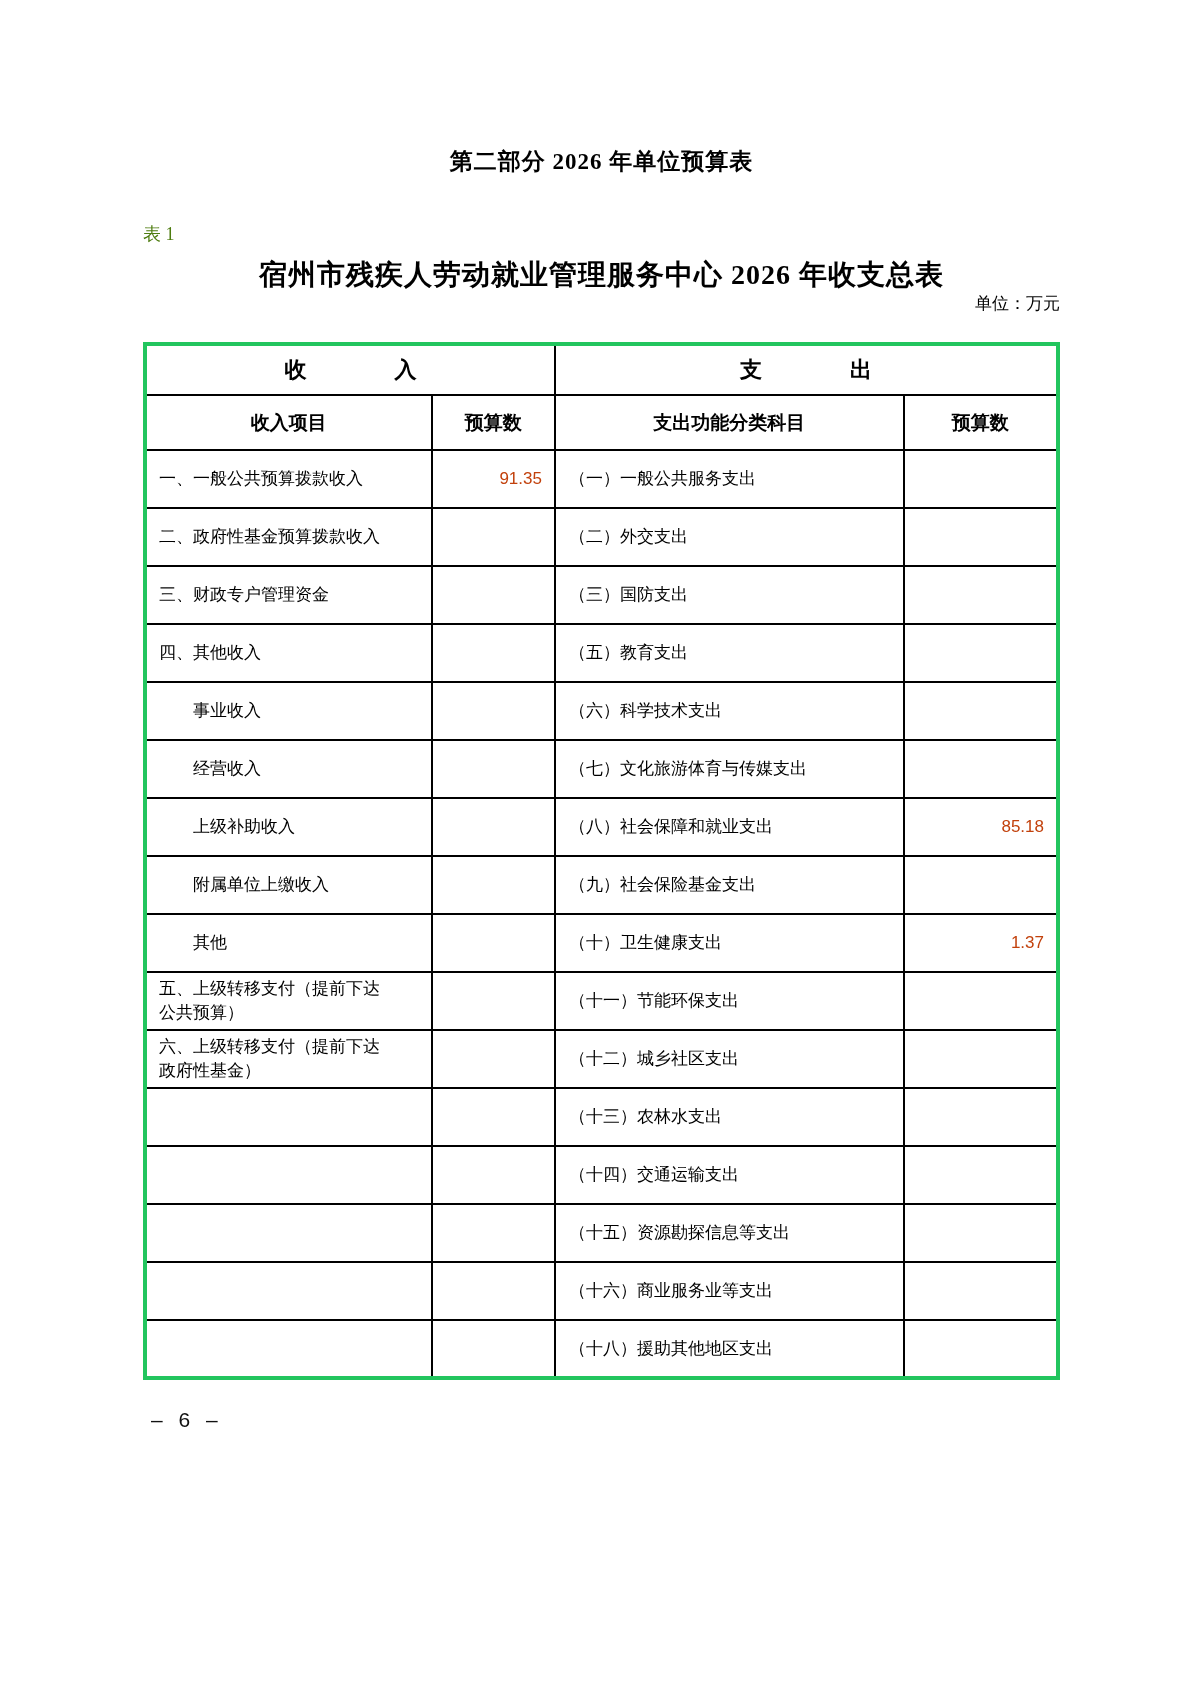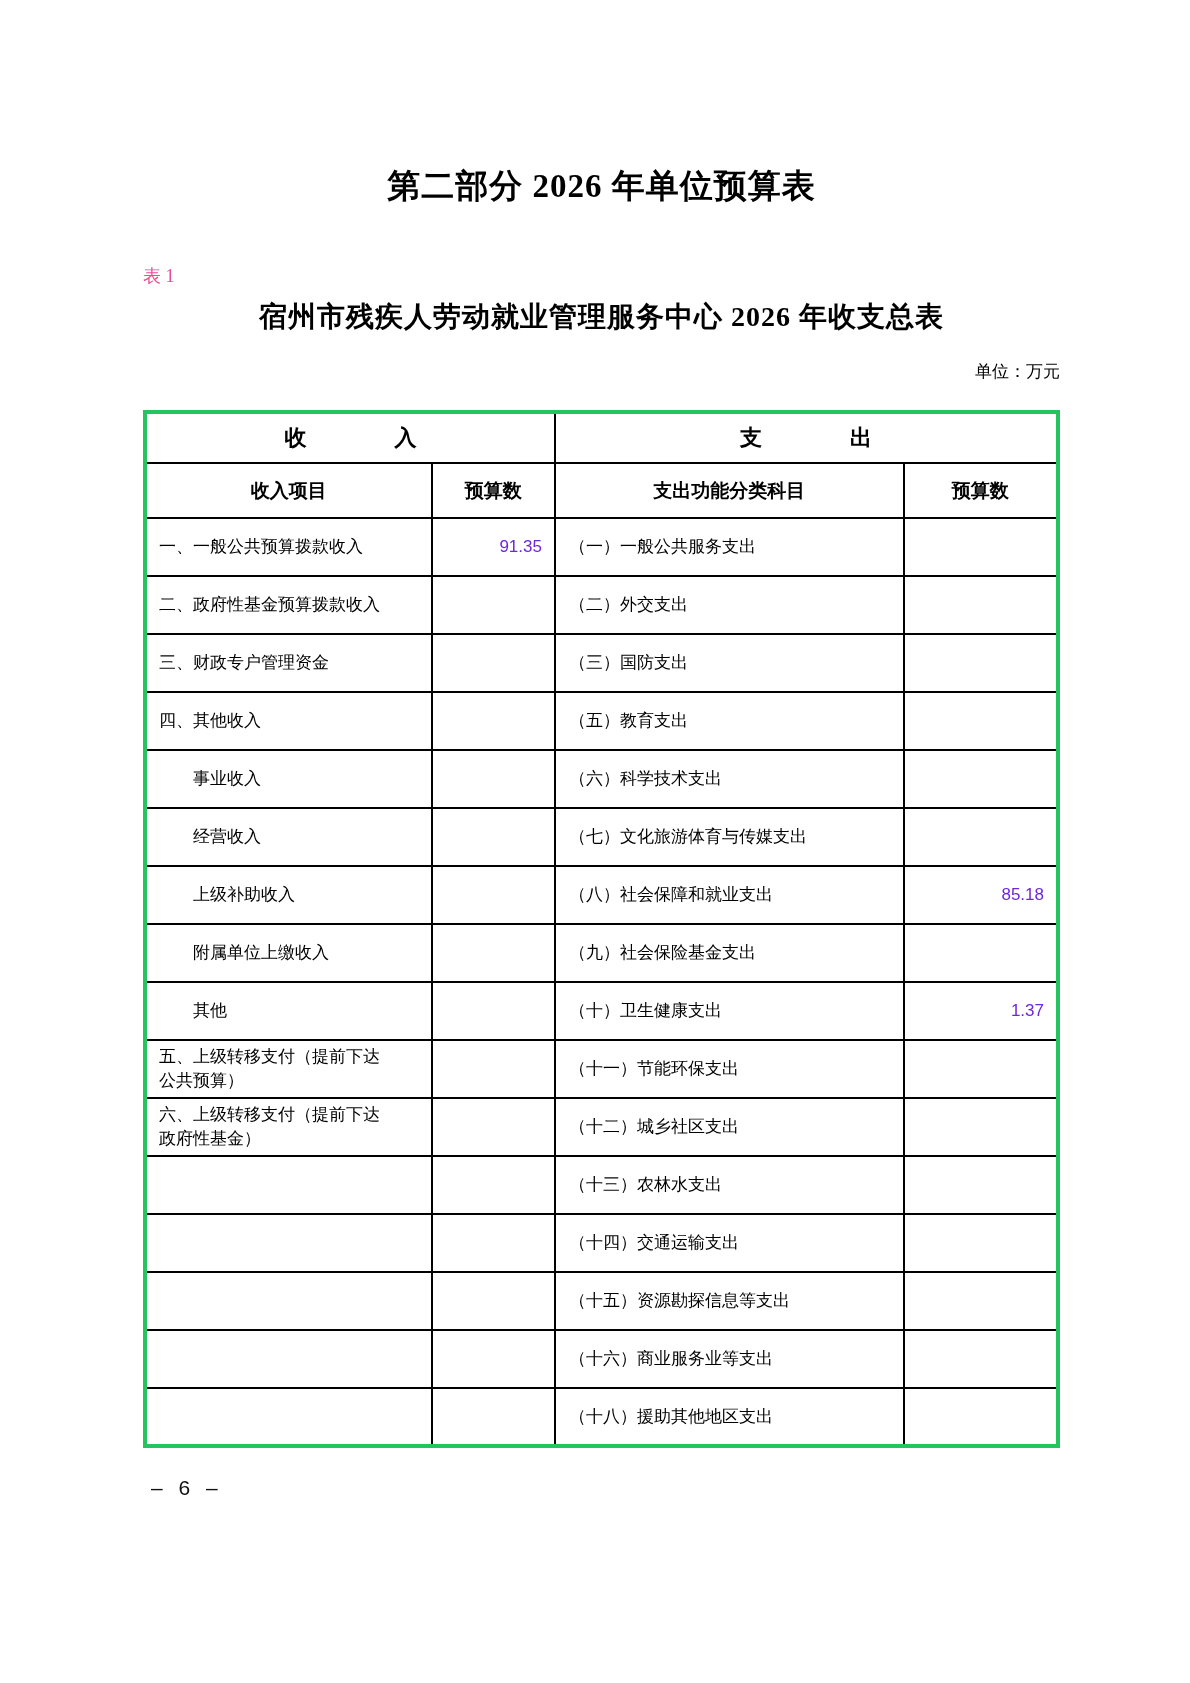--- a/index.html
+++ b/index.html
@@ -9,43 +9,41 @@
     width: 1190px;
     height: 1683px;
     margin: 0 auto;
     background: #ffffff;
     color: #000;
     font-family: "Liberation Serif", "DejaVu Serif", serif;
     padding: 143px 130px 0 143px;
     overflow: hidden;
   }
   .main-title {
-    font-size: 33px;
+    font-size: 23px;
     line-height: 38px;
     font-weight: bold;
     text-align: center;
     letter-spacing: 1px;
-    margin-top: 24px;
   }
   .table-label {
-    margin-top: 60px;
+    margin-top: 42px;
     font-size: 18px;
     line-height: 22px;
-    color: #ec4899;
+    color: #4d7c0f;
   }
   .table-title {
     margin-top: 12px;
     font-size: 28px;
     line-height: 36px;
     font-weight: bold;
     text-align: center;
     letter-spacing: 1px;
   }
   .unit-note {
-    margin-top: 26px;
     font-size: 17px;
     line-height: 22px;
     text-align: right;
   }
   table.budget {
     margin-top: 27px;
     width: 100%;
     border-collapse: collapse;
     table-layout: fixed;
     border: 4px solid #22c55e;
@@ -79,21 +77,21 @@
     text-align: left;
     padding: 0 8px 0 13px;
     white-space: pre-line;
     margin-left: 32px;
   }
   td.num {
     text-align: right;
     padding-right: 12px;
     font-family: "Liberation Sans", "DejaVu Sans", sans-serif;
     font-size: 17px;
-    color: #6d28d9;
+    color: #c2410c;
   }
   .page-number {
     margin-top: 28px;
     padding-left: 8px;
     font-size: 21px;
     letter-spacing: 5px;
     font-family: "Liberation Sans", "DejaVu Sans", sans-serif;
     color: #111;
   }
 </style>

